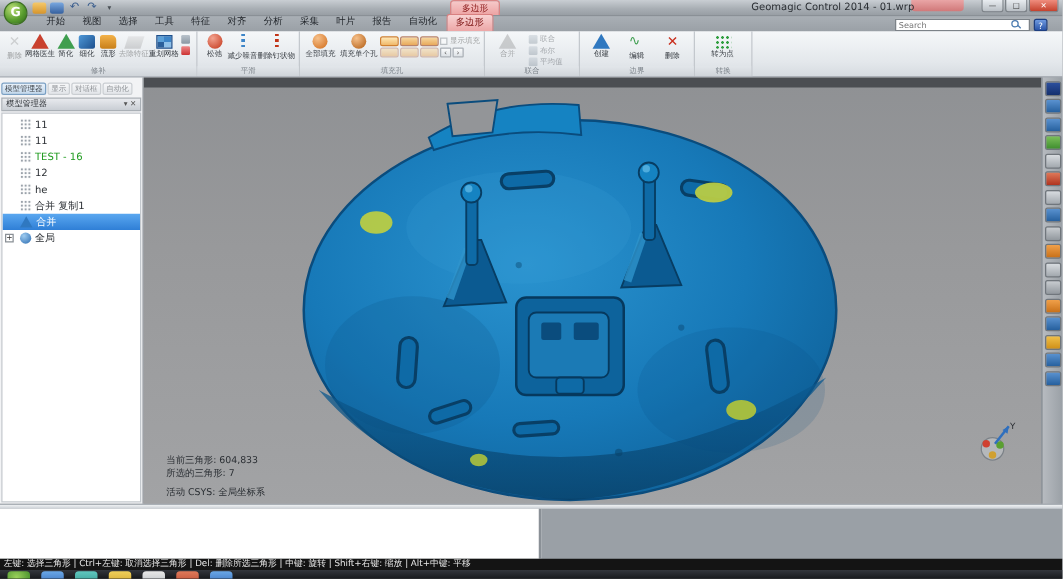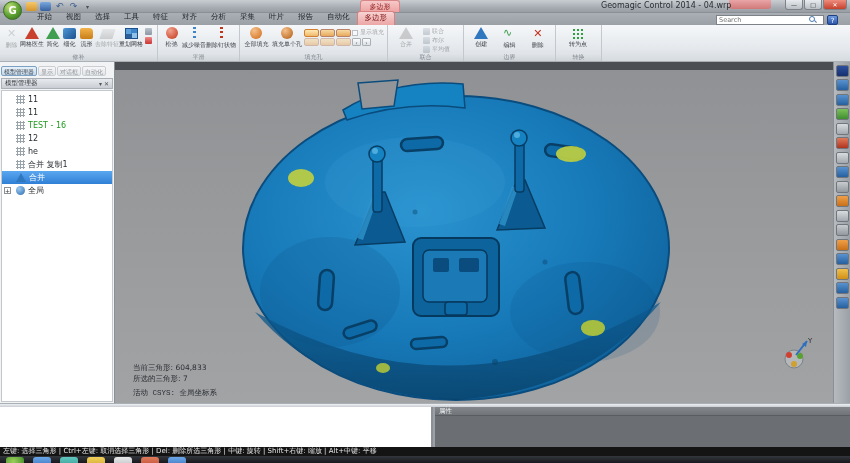--- a/index.html
+++ b/index.html
@@ -127,21 +127,21 @@
   .trow.selected .tlbl { color:#fff; }
   .trow .expander { position:absolute; left:2px; width:7px; height:7px; border:1px solid #8a9096;
     background:#fff; font-size:6px; line-height:6px; text-align:center; color:#333; }
   .trow.hasexp { position:relative; }
 
   .viewport { position:absolute; left:115px; top:62px; width:718px; height:341px;
     background:linear-gradient(#8f9194 0%, #98999b 40%, #a2a3a5 100%); overflow:hidden; }
   .vp-topstrip { position:absolute; left:0; top:0; width:718px; height:8px; background:#4b4e52; }
   .vp-status { position:absolute; left:18px; bottom:4px; }
   .vp-status .sline { font-size:7.5px; color:#2a2e33; line-height:11px; white-space:nowrap; }
-  .vp-status .sline.gap { margin-top:4px;font-family:Liberation Mono, monospace; }
+  .vp-status .sline.gap { margin-top:4px; }
   .gizmo { position:absolute; right:18px; bottom:28px; width:38px; height:40px; }
 
   .rightstrip { position:absolute; left:833px; top:62px; width:17px; height:341px;
     background:linear-gradient(90deg,#b7bbc0,#9aa0a6); border-left:1px solid #8a9096; }
   .rsicon { width:13px; height:12px; margin:2.5px auto 0 auto; border-radius:2px; border:1px solid #70767c; }
   .rsicon:nth-child(1){background:linear-gradient(#2c4f9e,#15306e);}
   .rsicon:nth-child(2){background:linear-gradient(#5a92d0,#26609e);}
   .rsicon:nth-child(3){background:linear-gradient(#5a92d0,#26609e);}
   .rsicon:nth-child(4){background:linear-gradient(#7cc05a,#3f8e2f);}
   .rsicon:nth-child(5){background:linear-gradient(#d8dce0,#a2a8ae);}
@@ -188,21 +188,21 @@
     <div class="logo">G</div>
     <div class="qat">
       <div class="qicon qi-open"></div>
       <div class="qicon qi-save"></div>
       <div class="qicon qi-undo">↶</div>
       <div class="qicon qi-redo">↷</div>
       <div class="qicon qi-drop">▾</div>
     </div>
     <div class="ctx-tab">多边形</div>
     <div class="ctx-blob"></div>
-    <div class="title-text">Geomagic Control 2014 - 04.wrp</div>
+    <div class="title-text">Geomagic Control 2014 - 01.wrp</div>
     <div class="winbtns">
       <div class="wb">—</div>
       <div class="wb">□</div>
       <div class="wb wb-close">✕</div>
     </div>
   </div>
 
   <div class="tabrow">
     <div class="rtab">开始</div>
     <div class="rtab">视图</div>
@@ -509,23 +509,20 @@
     <div class="rsicon"></div>
     <div class="rsicon"></div>
     <div class="rsicon"></div>
     <div class="rsicon"></div>
     <div class="rsicon"></div>
     <div class="rsicon"></div>
   </div>
 
   <div class="splitter"></div>
   <div class="bl-panel"></div>
-  <div class="props">
-    <div class="props-header">属性</div>
-  </div>
   <div class="statusbar">左键: 选择三角形 | Ctrl+左键: 取消选择三角形 | Del: 删除所选三角形 | 中键: 旋转 | Shift+右键: 缩放 | Alt+中键: 平移</div>
   <div class="taskbar">
     <div class="tbicon tb1"></div>
     <div class="tbicon tb2"></div>
     <div class="tbicon tb3"></div>
     <div class="tbicon tb4"></div>
     <div class="tbicon tb5"></div>
     <div class="tbicon tb6"></div>
     <div class="tbicon tb7"></div>
   </div>

